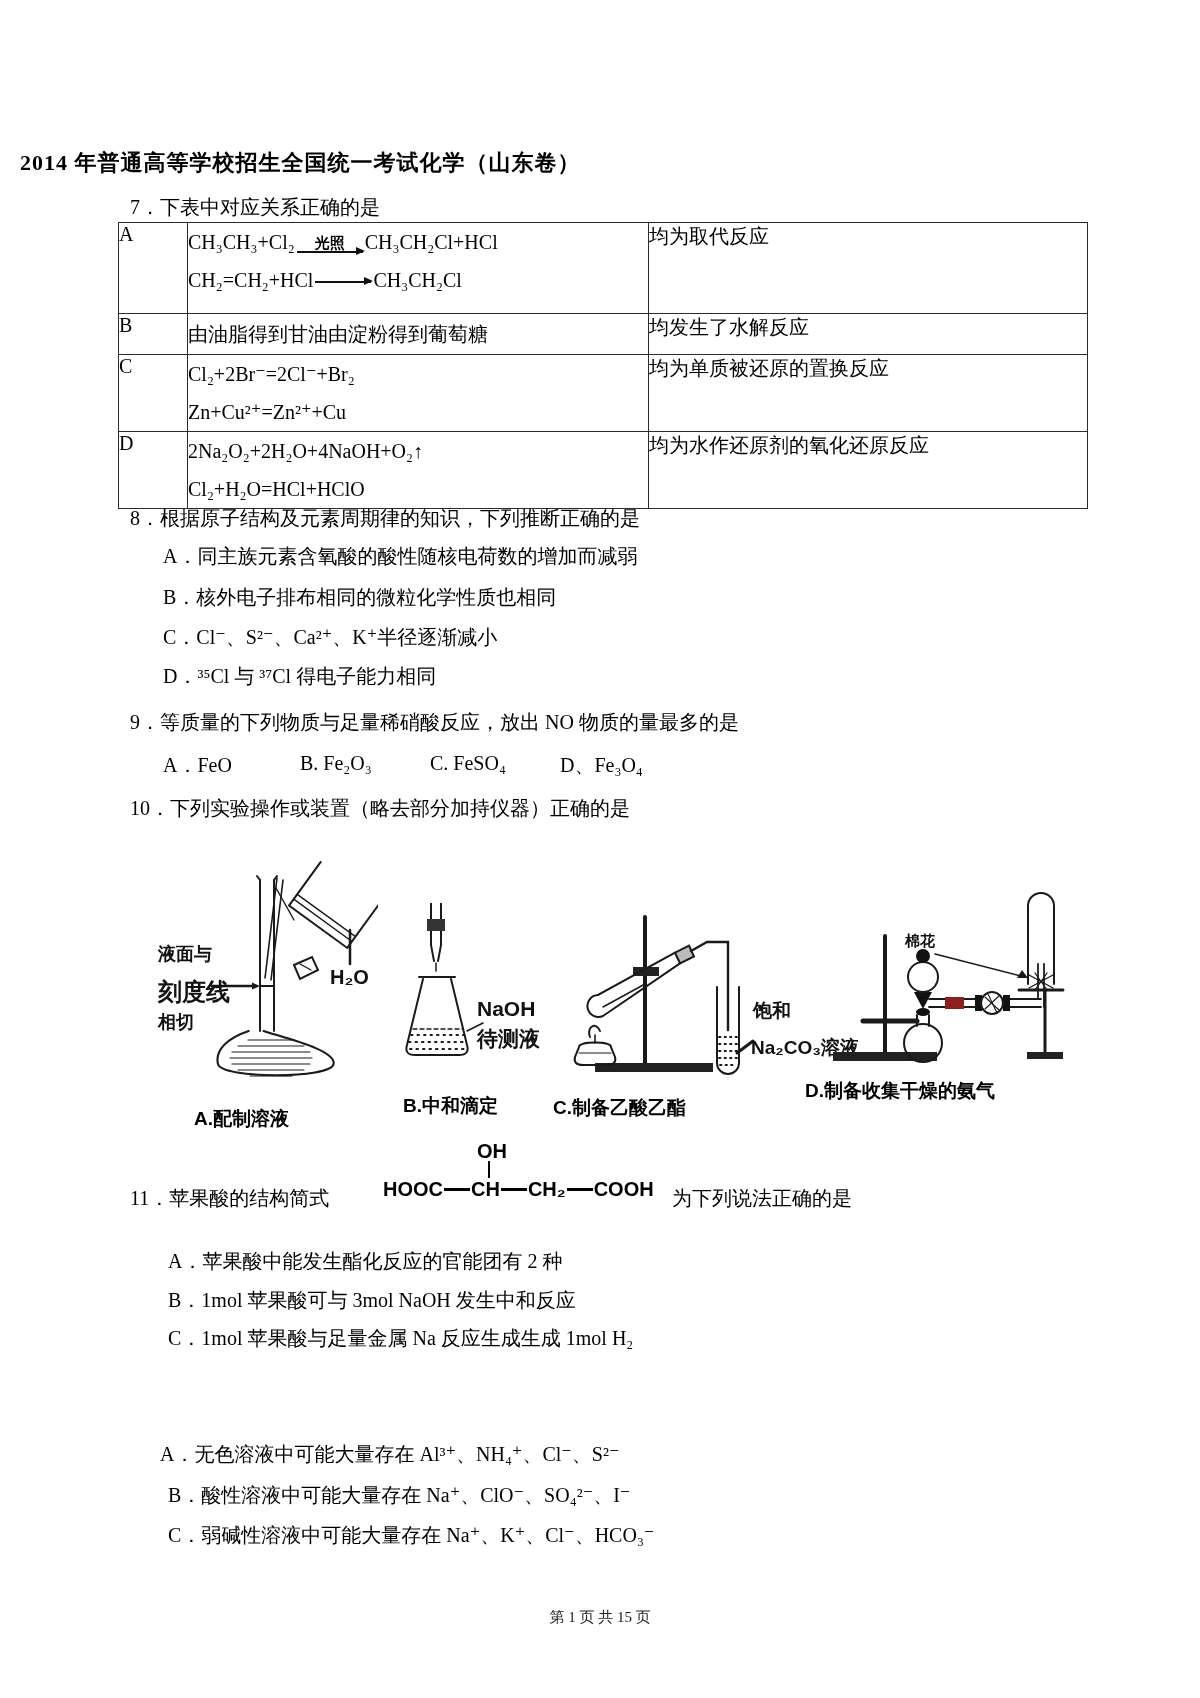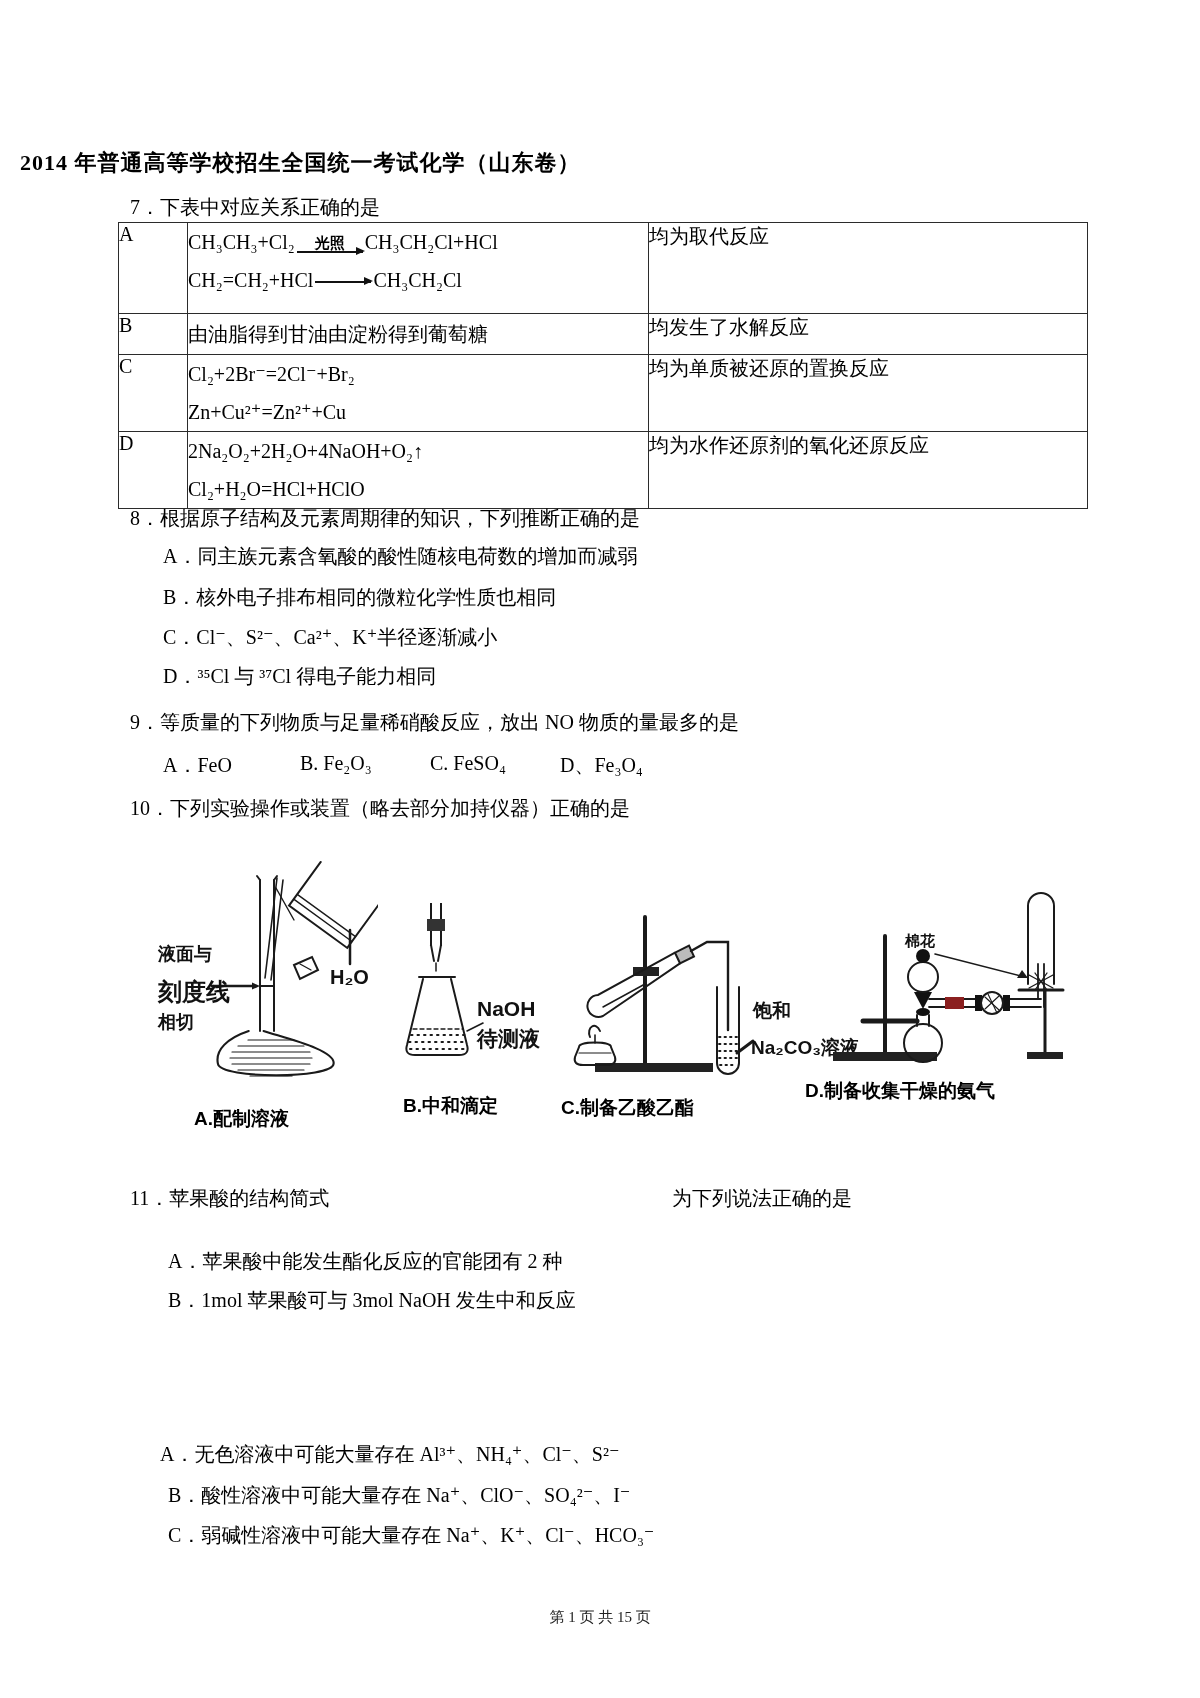--- a/index.html
+++ b/index.html
@@ -209,21 +209,21 @@
         <line x1="174" y1="149" x2="192" y2="149"></line>
         <line x1="174" y1="156" x2="192" y2="156"></line>
         <line x1="174" y1="163" x2="192" y2="163"></line>
         <line x1="175" y1="170" x2="191" y2="170"></line>
       </g>
 
       <line x1="208" y1="146" x2="192" y2="158" stroke-width="3"></line>
     </svg>
     <div class="figlabel" style="left:208px;top:103px;font-size:19px;">饱和</div>
     <div class="figlabel" style="left:206px;top:140px;font-size:19px;">Na₂CO₃溶液</div>
-    <div class="caption" style="left:16px;top:200px;">C.制备乙酸乙酯</div>
+    <div class="caption" style="left:8px;top:200px;">C.制备乙酸乙酯</div>
   </div>
 
   <div class="fig" style="left:795px;top:880px;width:300px;height:218px;">
     <svg width="300" height="192" viewBox="0 0 300 192" fill="none" stroke="#1a1a1a" stroke-width="2" stroke-linecap="round">
 
       <line x1="90" y1="56" x2="90" y2="172" stroke-width="4"></line>
       <rect x="38" y="172" width="104" height="9" fill="#222" stroke="none"></rect>
       <line x1="68" y1="141" x2="122" y2="141" stroke-width="5"></line>
 
       <circle cx="128" cy="163" r="19"></circle>
@@ -265,24 +265,38 @@
       <rect x="232" y="172" width="36" height="7" fill="#222" stroke="none"></rect>
 
       <line x1="140" y1="74" x2="226" y2="96" stroke-width="1.6"></line>
       <polygon points="227,90 233,98 222,98" fill="#1a1a1a" stroke="none"></polygon>
     </svg>
     <div class="figlabel" style="left:110px;top:52px;font-size:15px;">棉花</div>
     <div class="caption" style="left:10px;top:198px;">D.制备收集干燥的氨气</div>
   </div>
 
   <div class="abs stem" style="left:130px;top:1185px;">11．苹果酸的结构简式</div>
+  <div class="formula">
+    <span class="oh">OH</span>
+    <span class="vline"></span>
+    <span class="chain">
+      <span>HOOC</span>
+        <span class="bond"></span>
+        <span>CH</span>
+        <span class="bond"></span>
+        <span>CH₂</span>
+        <span class="bond"></span>
+        <span>COOH</span>
+    </span>
+  </div>
   <div class="abs stem" style="left:672px;top:1185px;">为下列说法正确的是</div>
 
   <div class="abs opt" style="left:168px;top:1248px;">A．苹果酸中能发生酯化反应的官能团有 2 种</div>
   <div class="abs opt" style="left:168px;top:1287px;">B．1mol 苹果酸可与 3mol NaOH 发生中和反应</div>
+  <div class="abs opt" style="left:168px;top:1325px;">C．1mol 苹果酸与足量金属 Na 反应生成生成 1mol H₂</div>
 
   <div class="abs opt" style="left:160px;top:1441px;">A．无色溶液中可能大量存在 Al³⁺、NH₄⁺、Cl⁻、S²⁻</div>
   <div class="abs opt" style="left:168px;top:1482px;">B．酸性溶液中可能大量存在 Na⁺、ClO⁻、SO₄²⁻、I⁻</div>
   <div class="abs opt" style="left:168px;top:1522px;">C．弱碱性溶液中可能大量存在 Na⁺、K⁺、Cl⁻、HCO₃⁻</div>
 
   <div class="abs footer">第 1 页 共 15 页</div>
 
 </div>
 
 </body></html>

